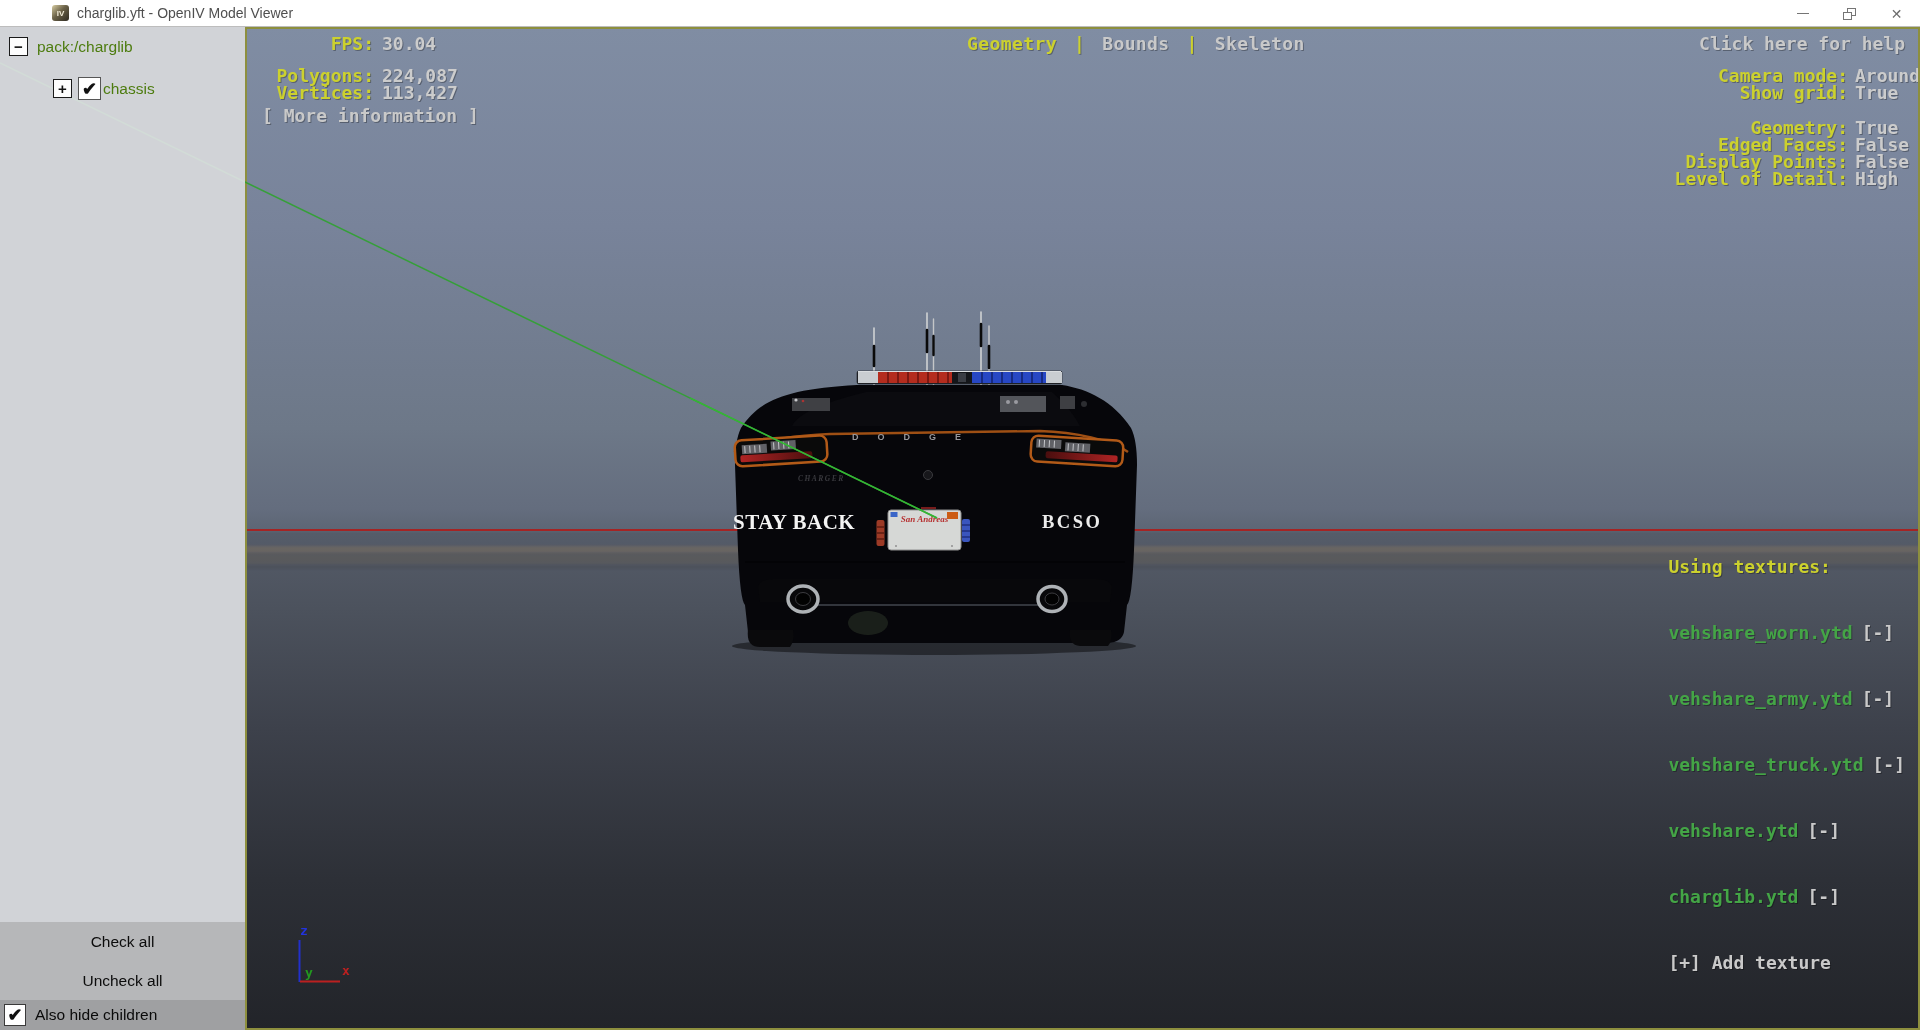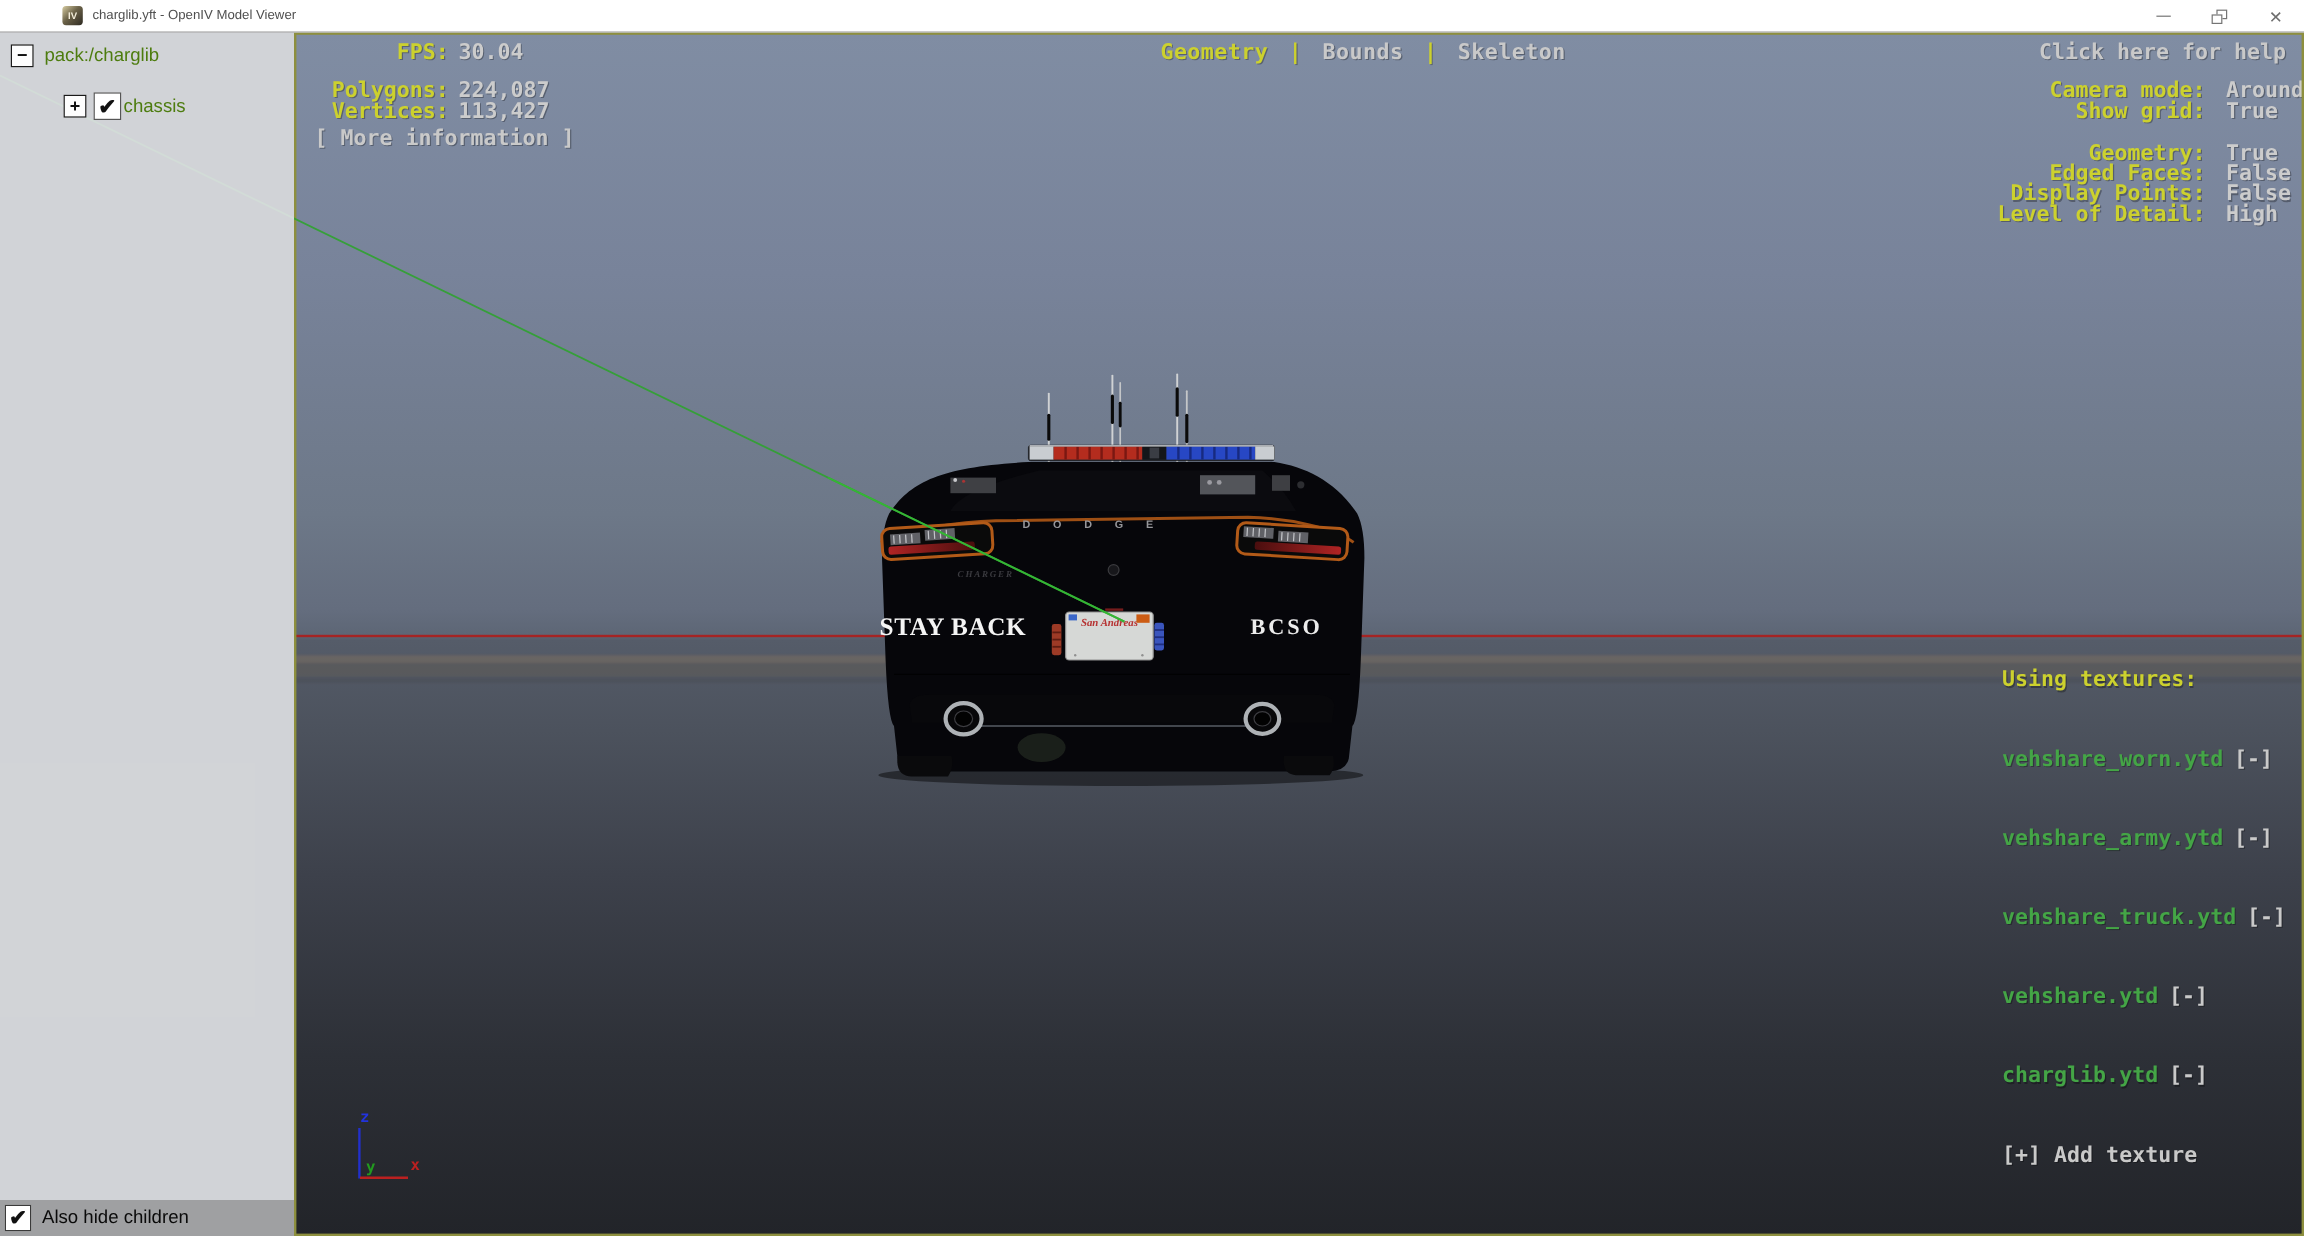--- a/index.html
+++ b/index.html
@@ -2,21 +2,21 @@
 <html><head>
 <meta charset="utf-8">
 <style>
   html,body{margin:0;padding:0;background:#000;}
   *{box-sizing:border-box;}
   .app{position:relative;width:1920px;height:1030px;overflow:hidden;font-family:"Liberation Sans",sans-serif;background:#222429;}
 
   
   .titlebar{position:absolute;left:0;top:0;width:1920px;height:27px;background:#ffffff;border-bottom:1px solid #bdbdbd;display:flex;align-items:center;z-index:20;padding-left:44px;}
   .app-icon{width:17px;height:16px;margin:0 8px 0 8px;border-radius:3px;background:linear-gradient(135deg,#d8cda2 0%,#6b6248 45%,#2e2a22 100%);color:#f3edda;font:bold 8px "Liberation Sans",sans-serif;display:flex;align-items:center;justify-content:center;}
-  .title-text{font-size:11px;color:#4f4f4f;}
+  .title-text{font-size:14px;color:#4f4f4f;}
   .win-controls{margin-left:auto;display:flex;height:100%;}
   .win-btn{width:47px;height:27px;display:flex;align-items:center;justify-content:center;color:#6e6e6e;}
   .glyph-min{width:12px;height:0;border-top:1.5px solid #757575;}
   .glyph-restore{position:relative;width:13px;height:12px;}
   .glyph-restore .back{position:absolute;right:0;top:0;width:9px;height:8px;border:1.2px solid #757575;}
   .glyph-restore .front{position:absolute;left:0;bottom:0;width:9px;height:8px;border:1.2px solid #757575;background:#fff;}
   .glyph-close{font-size:14px;color:#6e6e6e;line-height:1;}
 
   
   .viewport{position:absolute;left:245px;top:27px;width:1675px;height:1003px;z-index:1;overflow:hidden;
@@ -34,21 +34,21 @@
 
   .stat-row{position:absolute;left:17px;display:flex;white-space:pre;}
   .stat-row .lbl{display:inline-block;width:112px;text-align:right;margin-right:8px;}
   .more-info{position:absolute;left:17px;top:78px;}
 
   .tabs{position:absolute;left:722px;top:6px;display:flex;letter-spacing:0.4px;white-space:pre;}
   .tab-sep{padding:0 17px;}
 
   .right-panel{position:absolute;right:15px;top:6px;text-align:right;margin-left:40px;}
   .rp-help{margin-bottom:13px;white-space:pre;}
-  .rp-grid{display:grid;grid-template-columns:auto 50px;column-gap:17px;}
+  .rp-grid{display:grid;grid-template-columns:auto 50px;column-gap:7px;}
   .rp-grid .lbl{text-align:right;height:17px;line-height:17px;white-space:pre;}
   .rp-grid .val{text-align:left;height:17px;line-height:17px;white-space:pre;}
   .rp-gap{height:18px;grid-column:1 / 3;}
 
   .textures{position:absolute;right:15px;bottom:12px;line-height:22px;white-space:pre;}
   .tex-rm{margin-left:9px;}
 
   .axis-widget{position:absolute;left:48px;top:892px;}
 
   .car-svg{position:absolute;left:455px;top:273px;}
@@ -300,20 +300,24 @@
     <div class="tree-row" style="left:9px;top:10px">
       <div class="expander">−</div>
       <span class="tree-label">pack:/charglib</span>
     </div>
     <div class="tree-row" style="left:53px;top:50px">
       <div class="expander">+</div>
       <div class="cbox" style="margin-left:6px">✔</div>
       <span class="tree-label" style="margin-left:2px">chassis</span>
     </div>
 
+    <div class="side-buttons">
+      <div class="side-btn">Check all</div>
+      <div class="side-btn">Uncheck all</div>
+    </div>
     <div class="bottom-strip">
       <div class="cbox">✔</div>
       <span class="strip-label">Also hide children</span>
     </div>
   </div>
 
   <div class="titlebar">
     <div class="app-icon">IV</div>
     <span class="title-text">charglib.yft - OpenIV Model Viewer</span>
     <div class="win-controls">

